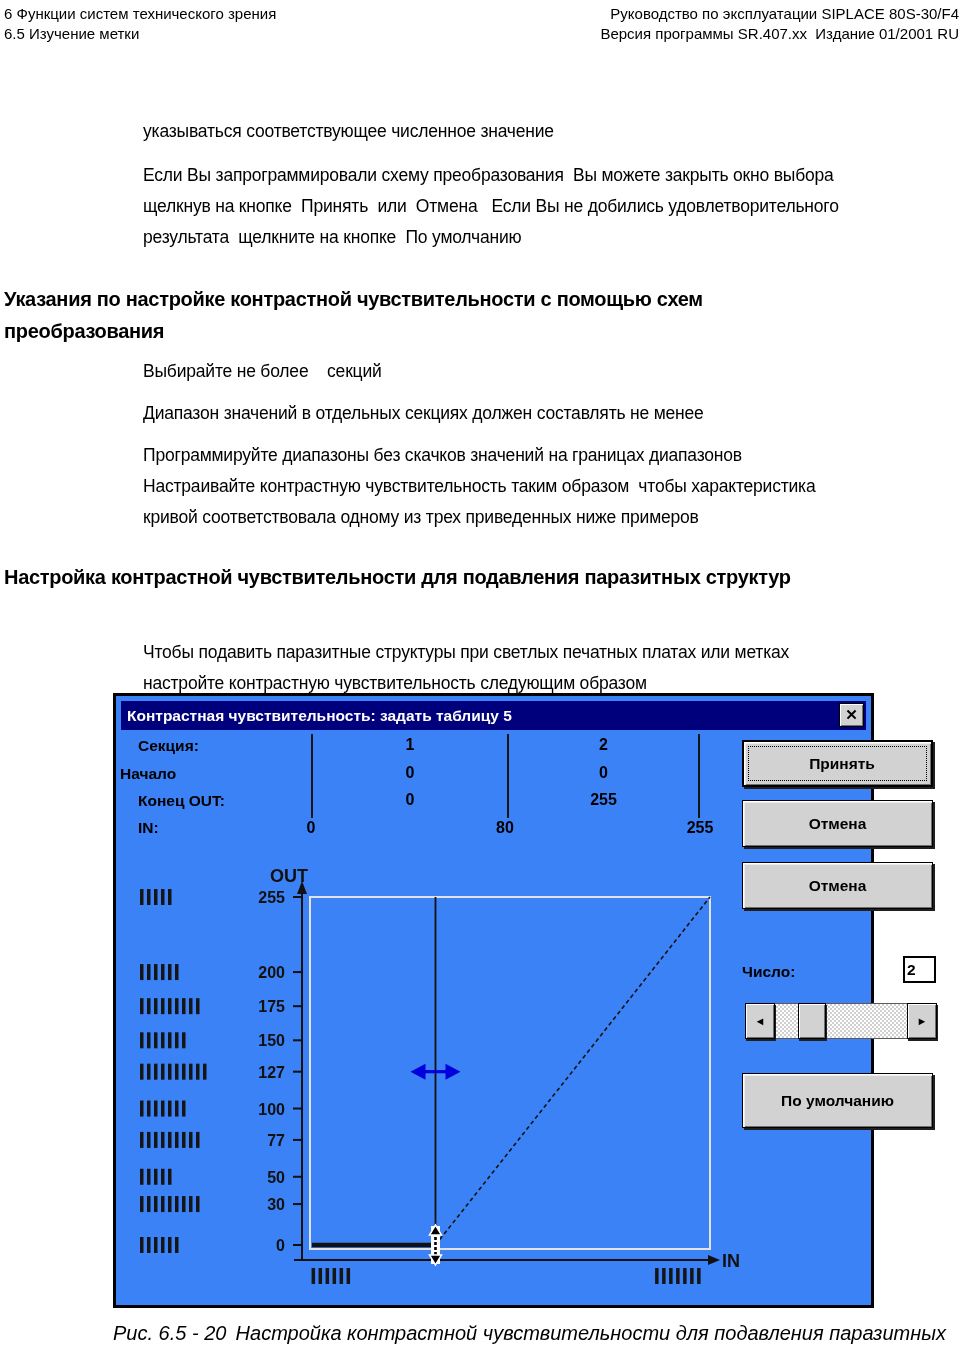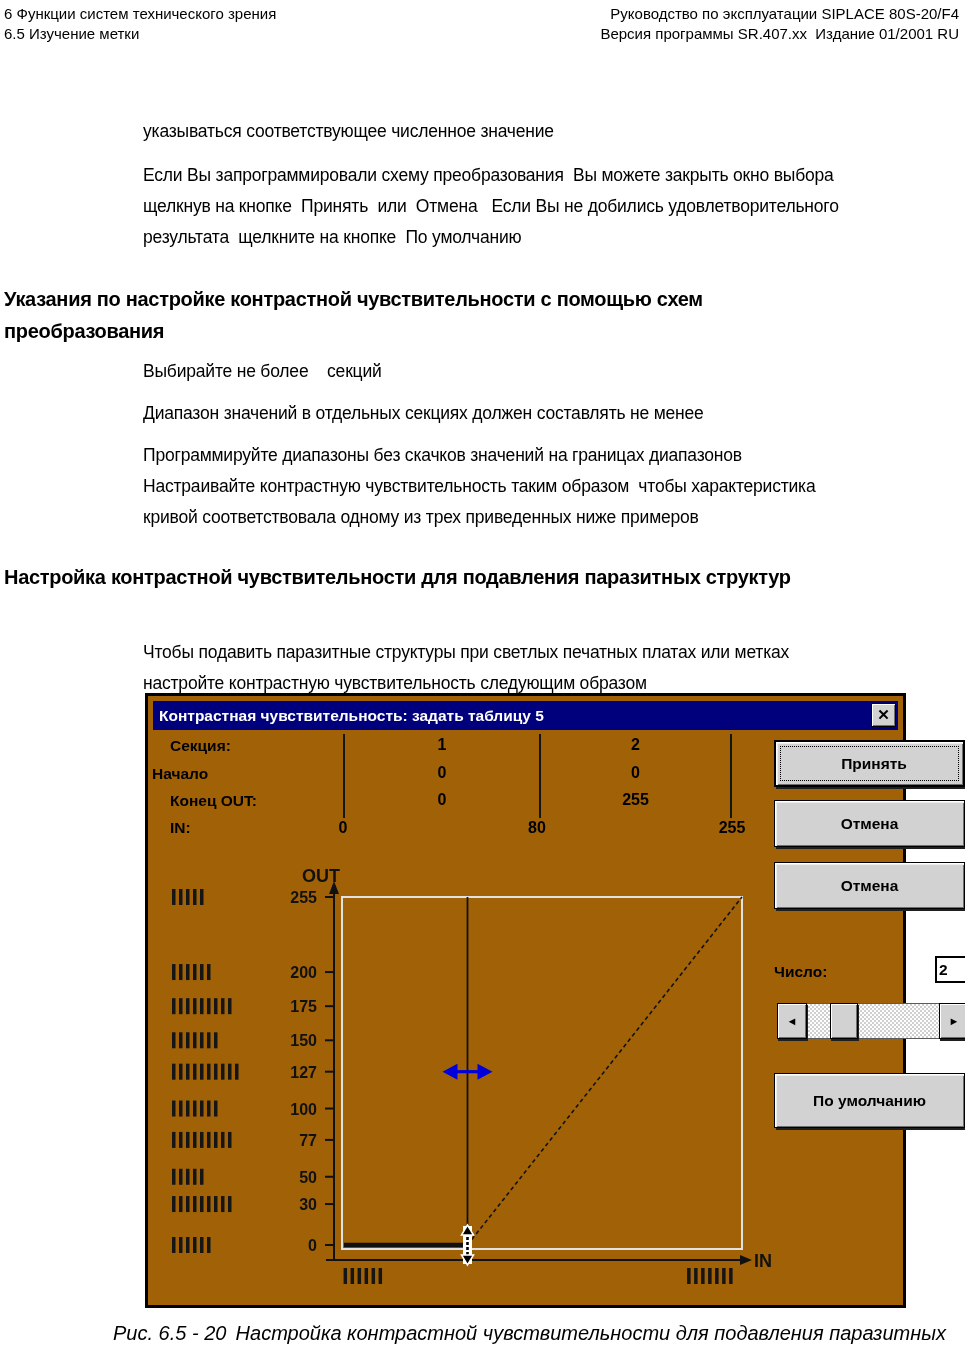--- a/index.html
+++ b/index.html
@@ -11,21 +11,21 @@
   .hdr { position:absolute; top:4px; font-size:15px; line-height:20px; }
   .hdr-left { left:4px; }
   .hdr-right { right:6px; text-align:right; }
 
   
   .para { position:absolute; left:143px; font-size:17.5px; line-height:31px; letter-spacing:-0.2px; }
   .heading { position:absolute; left:4px; font-size:20px; font-weight:bold; line-height:32px; letter-spacing:-0.3px; }
 
   
   .dialog { position:absolute; left:113px; top:693px; width:761px; height:615px;
-            background:#a16207; border:3px solid #000;margin-left:32px; }
+            background:#3b82f6; border:3px solid #000; }
   .titlebar { position:absolute; left:5px; top:5px; right:5px; height:29px; background:#00007c;
               color:#fff; font-weight:bold; font-size:15.5px; line-height:29px; padding-left:6px; }
   .close-btn { position:absolute; right:2px; top:2px; width:25px; height:24px; background:#d2d2d2;
                border:1px solid #000; box-shadow:inset 1px 1px 0 #fff, inset -1px -1px 0 #707070;
                font-weight:bold; font-size:15px; line-height:22px; text-align:center; color:#000; cursor:default; }
 
   .dlg-label { position:absolute; font-weight:bold; font-size:15.5px; line-height:20px; }
   .vline { position:absolute; width:2px; background:#151515; }
   .cellval { position:absolute; font-weight:bold; font-size:16px; text-align:center; }
 
@@ -63,21 +63,21 @@
 </head>
 <body>
 
 <div class="page">
 
   <div class="hdr hdr-left">
     <div class="txt">6 Функции систем технического зрения</div>
     <div class="txt">6.5 Изучение метки</div>
   </div>
   <div class="hdr hdr-right">
-    <div class="txt">Руководство по эксплуатации SIPLACE 80S-20/F4</div>
+    <div class="txt">Руководство по эксплуатации SIPLACE 80S-30/F4</div>
     <div class="txt">Версия программы SR.407.xx  Издание 01/2001 RU</div>
   </div>
 
   <div class="para txt" style="top:116px">указываться соответствующее численное значение</div>
 
   <div class="para" style="top:160px">
     <div class="txt">Если Вы запрограммировали схему преобразования  Вы можете закрыть окно выбора</div>
     <div class="txt">щелкнув на кнопке  Принять  или  Отмена   Если Вы не добились удовлетворительного</div>
     <div class="txt">результата  щелкните на кнопке  По умолчанию</div>
   </div>

